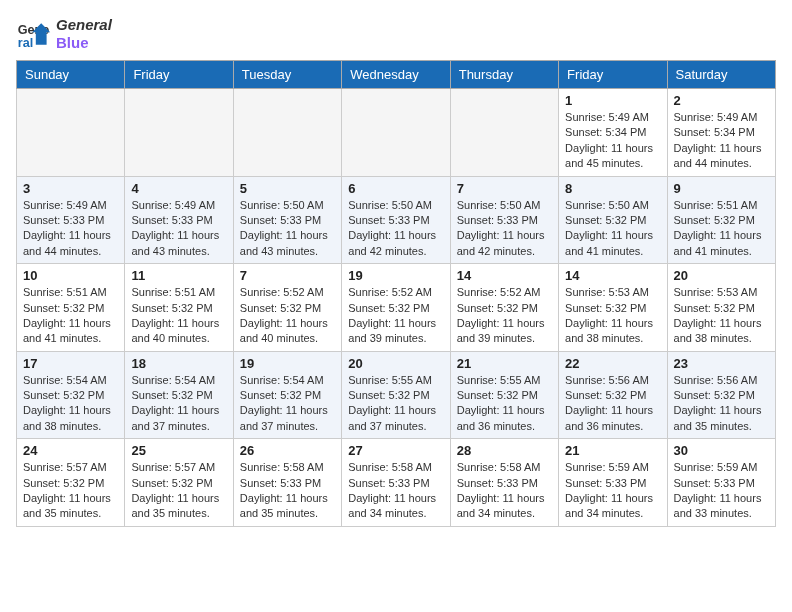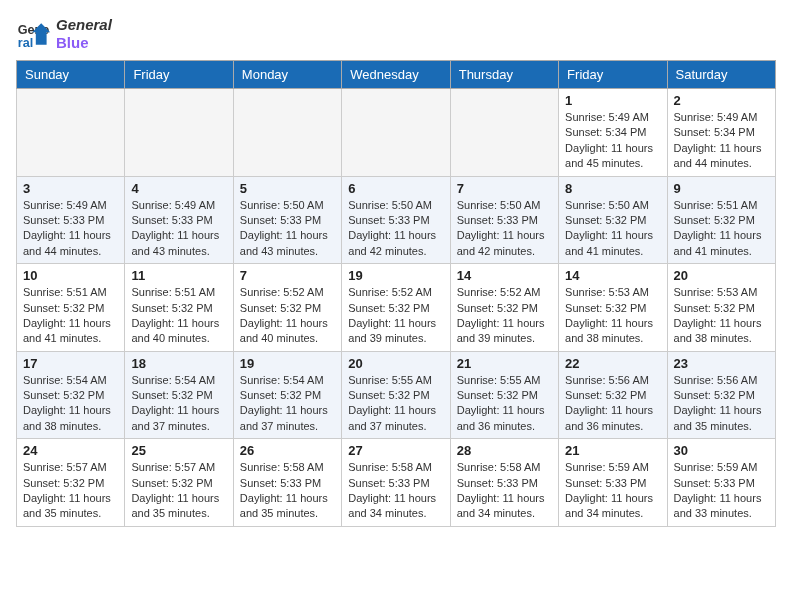--- a/index.html
+++ b/index.html
@@ -97,21 +97,21 @@
     <div class="month-title"></div>
     <div class="location-title"></div>
   </div>
 </div>
 
 <table class="calendar">
   <thead>
     <tr>
     <th>Sunday</th>
         <th>Friday</th>
-        <th>Monday</th>
+        <th>Tuesday</th>
         <th>Wednesday</th>
         <th>Thursday</th>
         <th>Friday</th>
         <th>Saturday</th>
       </tr>
   </thead>
   <tbody id="calendar-body">
   <tr>
         <td class="empty"></td>
         <td class="empty"></td>

